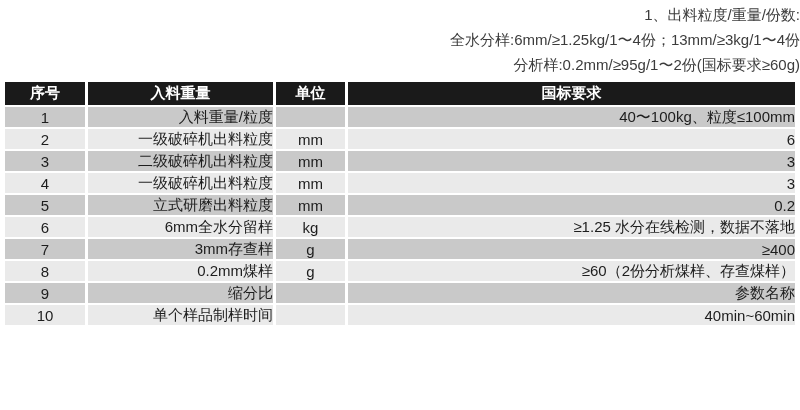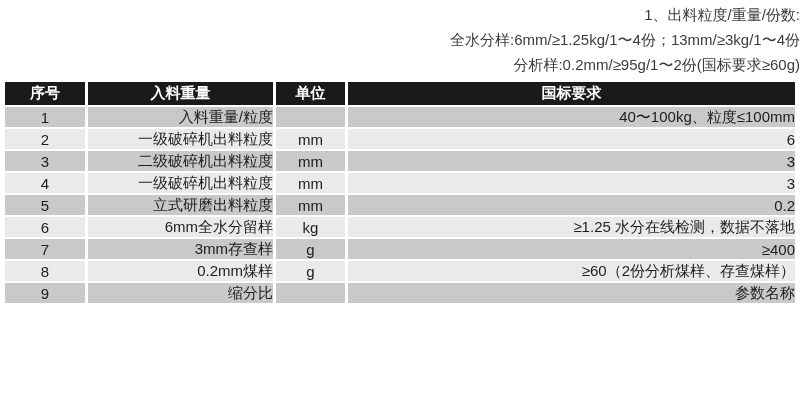--- a/index.html
+++ b/index.html
@@ -140,16 +140,22 @@
           <td class="c-name">0.2mm煤样</td>
           <td class="c-unit">g</td>
           <td class="c-spec">≥60（2份分析煤样、存查煤样）</td>
         </tr>
         <tr class="row-dark">
           <td class="c-no">9</td>
           <td class="c-name">缩分比</td>
           <td class="c-unit"></td>
           <td class="c-spec">参数名称</td>
         </tr>
+        <tr class="row-light">
+          <td class="c-no">10</td>
+          <td class="c-name">单个样品制样时间</td>
+          <td class="c-unit"></td>
+          <td class="c-spec">40min~60min</td>
+        </tr>
       </tbody>
   </table>
 
 </div>
 
 </body></html>

